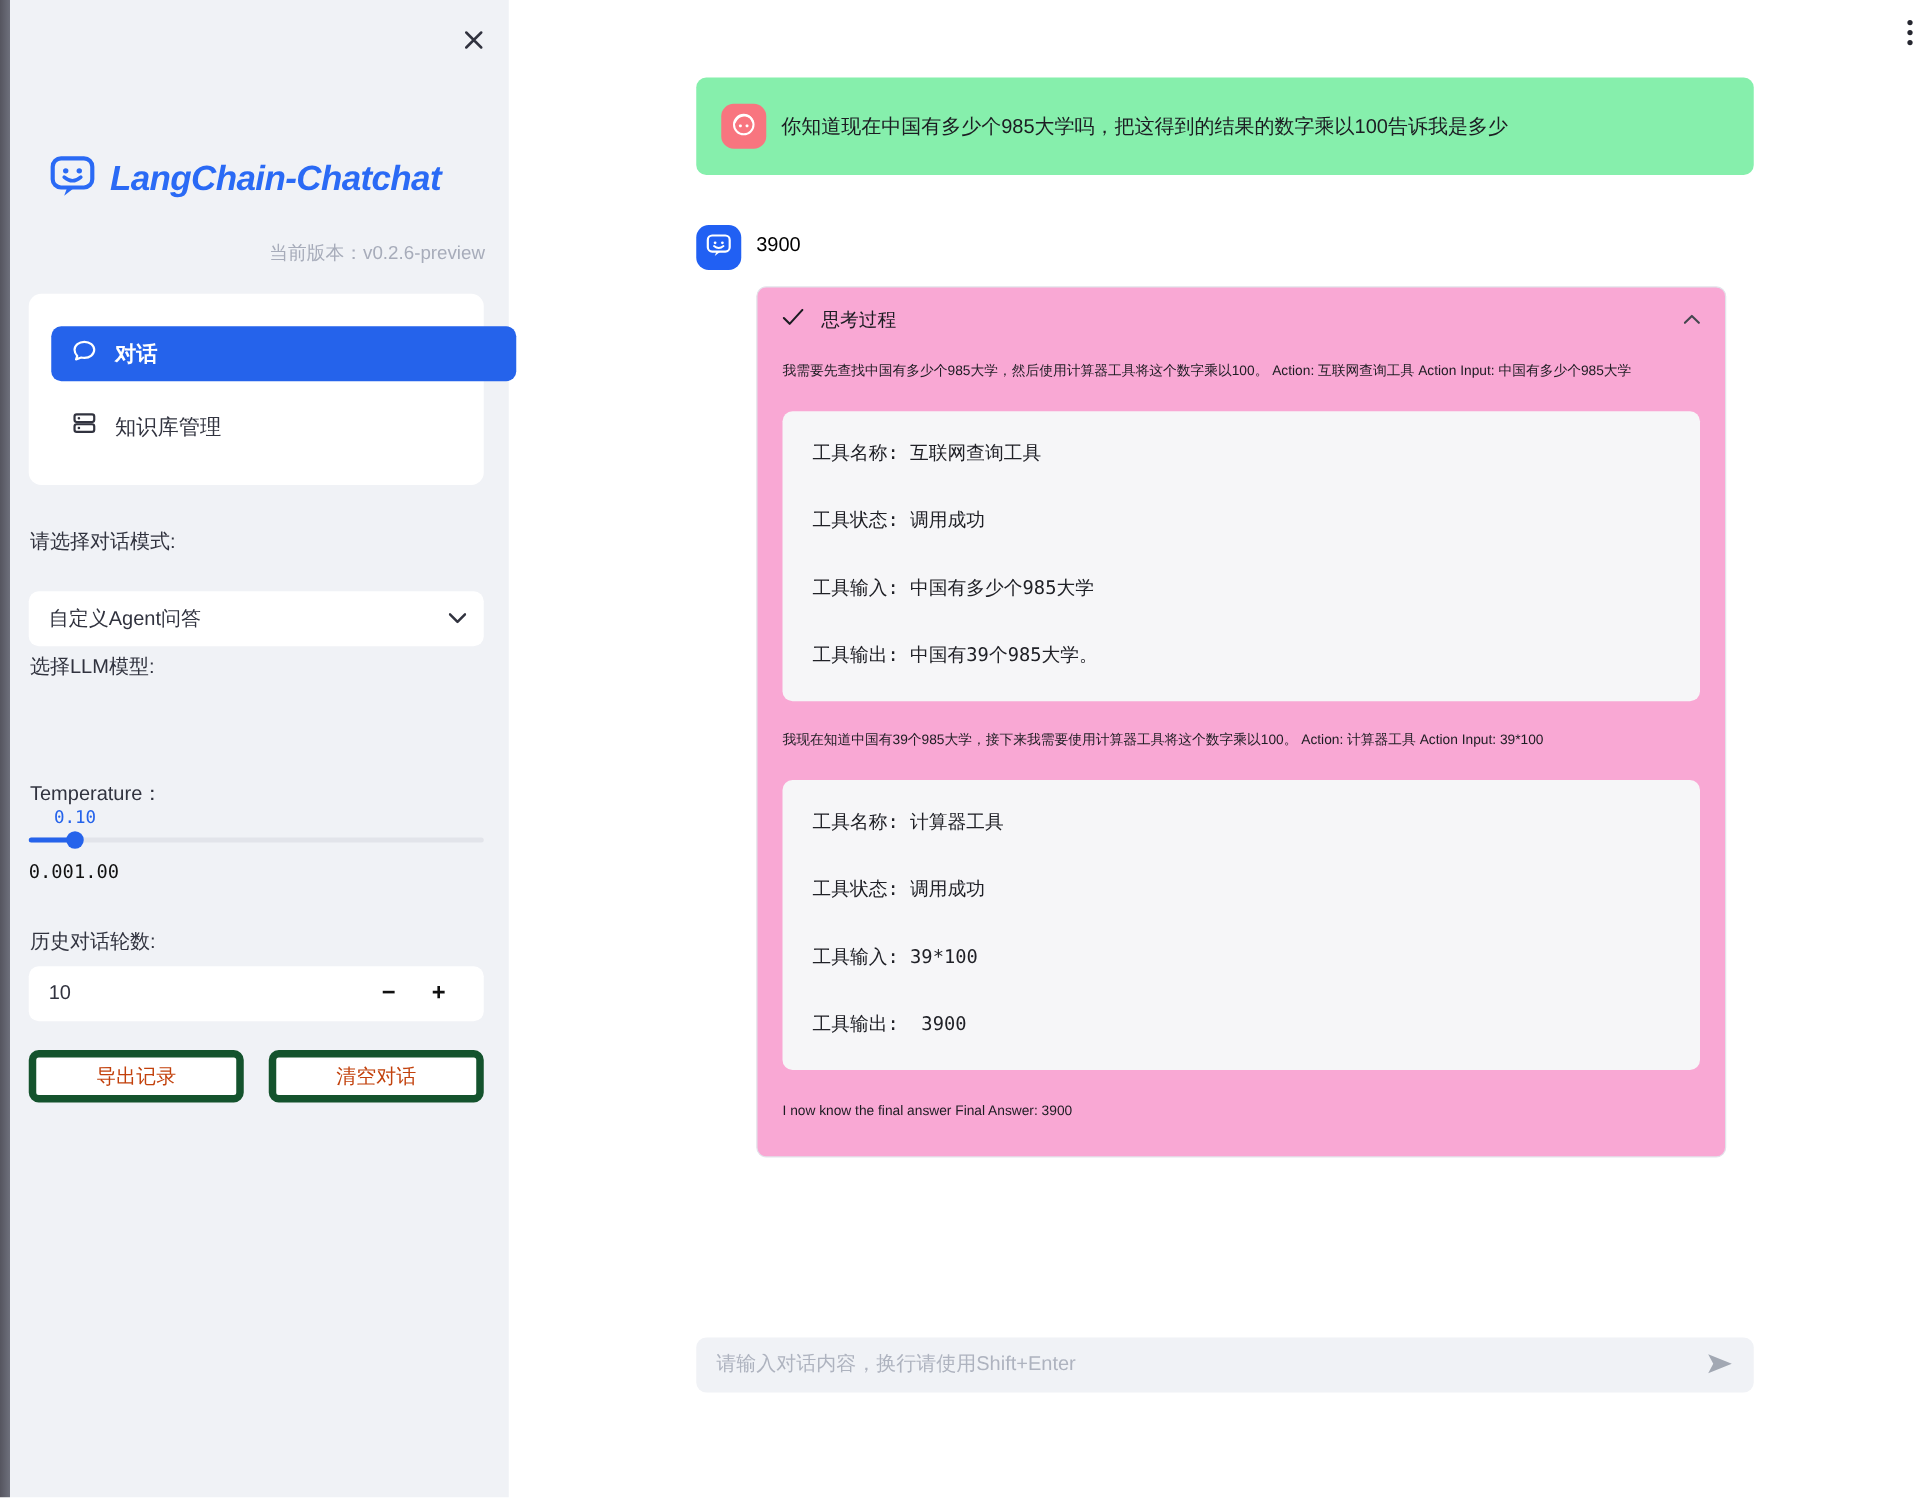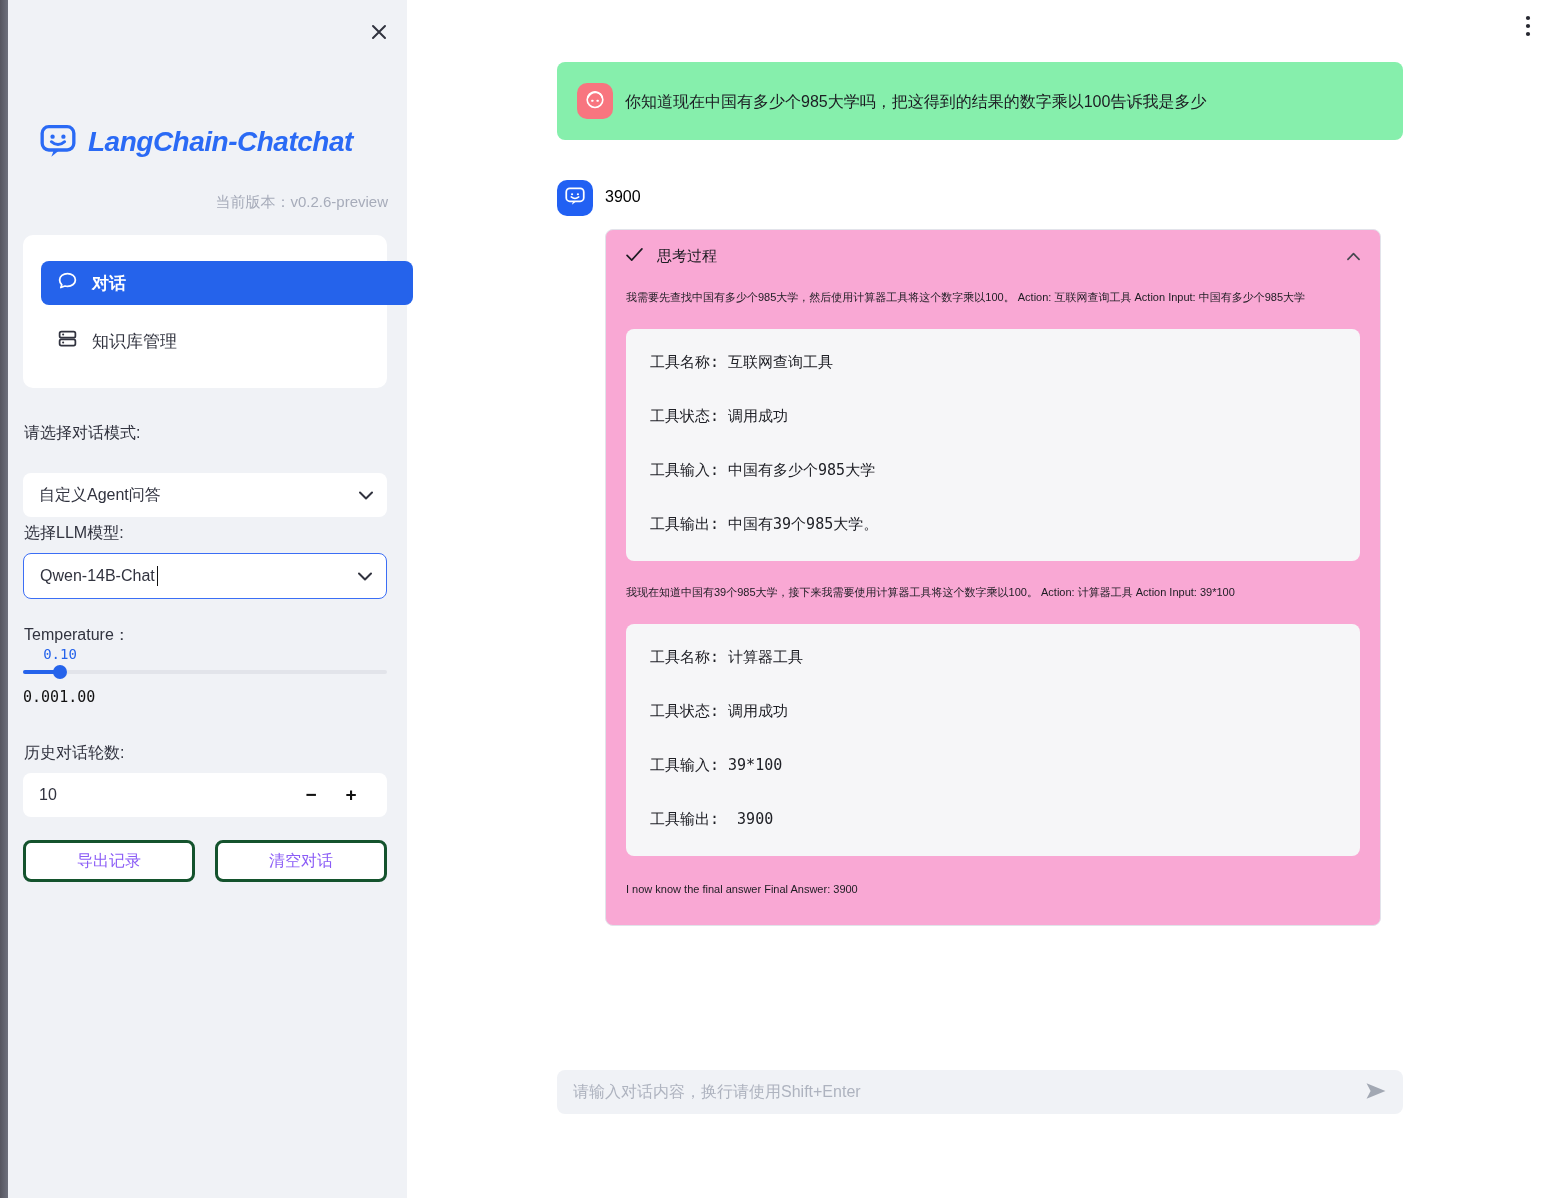--- a/index.html
+++ b/index.html
@@ -56,22 +56,22 @@
     font-size:15px; color:#111; }
 
   .num-input { position:absolute; left:15px; top:773px; width:364px; height:44px;
     background:#fff; border-radius:8px; display:flex; align-items:center; padding:0 16px; }
   .num-value { flex:1; font-size:16px; color:#31333f; border:none; background:none;
     font-family:inherit; }
   .step-btn { width:40px; height:44px; border:none; background:none; font-size:19px;
     font-weight:bold; color:#111; cursor:pointer; }
 
   .side-actions { position:absolute; left:15px; top:840px; width:364px; display:flex; gap:20px; }
-  .side-btn { width:206px; height:42px; background:#fff; border:3px solid #14532d;
-    border-radius:8px; font-size:16px; color:#8b5cf6; cursor:pointer; font-family:inherit; }
+  .side-btn { width:206px; height:42px; background:#fff; border:6px solid #14532d;
+    border-radius:8px; font-size:16px; color:#c2410c; cursor:pointer; font-family:inherit; }
 
   
   .kebab { position:absolute; left:1515px; top:14px; width:26px; height:26px;
     display:flex; align-items:center; justify-content:center; cursor:pointer;
     background:none; border:none; }
 
   .chat-col { position:absolute; left:557px; top:62px; width:846px; }
   .avatar { width:36px; height:36px; border-radius:10px; flex:none;
     display:flex; align-items:center; justify-content:center; }
   .avatar.user { background:var(--user-avatar,#f8757f); }
@@ -162,29 +162,20 @@
   <div class="select" style="top:453px;margin-top:20px;">
     <span>自定义Agent问答</span>
     <span class="chev">
       <svg width="14" height="9" viewBox="0 0 14 9">
           <path d="M1 1.5l6 6 6-6" stroke="#31333f" stroke-width="2" fill="none" stroke-linecap="round" stroke-linejoin="round"></path>
         </svg>
     </span>
   </div>
 
   <div class="side-label" style="top:523px;">选择LLM模型:</div>
-  <div class="select focused" style="top:553px;">
-    <span>Qwen-14B-Chat</span>
-      <span class="caret-bar"></span>
-    <span class="chev">
-      <svg width="14" height="9" viewBox="0 0 14 9">
-          <path d="M1 1.5l6 6 6-6" stroke="#31333f" stroke-width="2" fill="none" stroke-linecap="round" stroke-linejoin="round"></path>
-        </svg>
-    </span>
-  </div>
 
   <div class="side-label" style="top:625px;">Temperature：</div>
   <div class="slider-zone">
     <div class="slider-value mono">0.10</div>
     <div class="slider-track">
       <div class="slider-fill"></div>
       <div class="slider-thumb"></div>
     </div>
     <div class="slider-minmax mono">
       <span>0.00</span>

